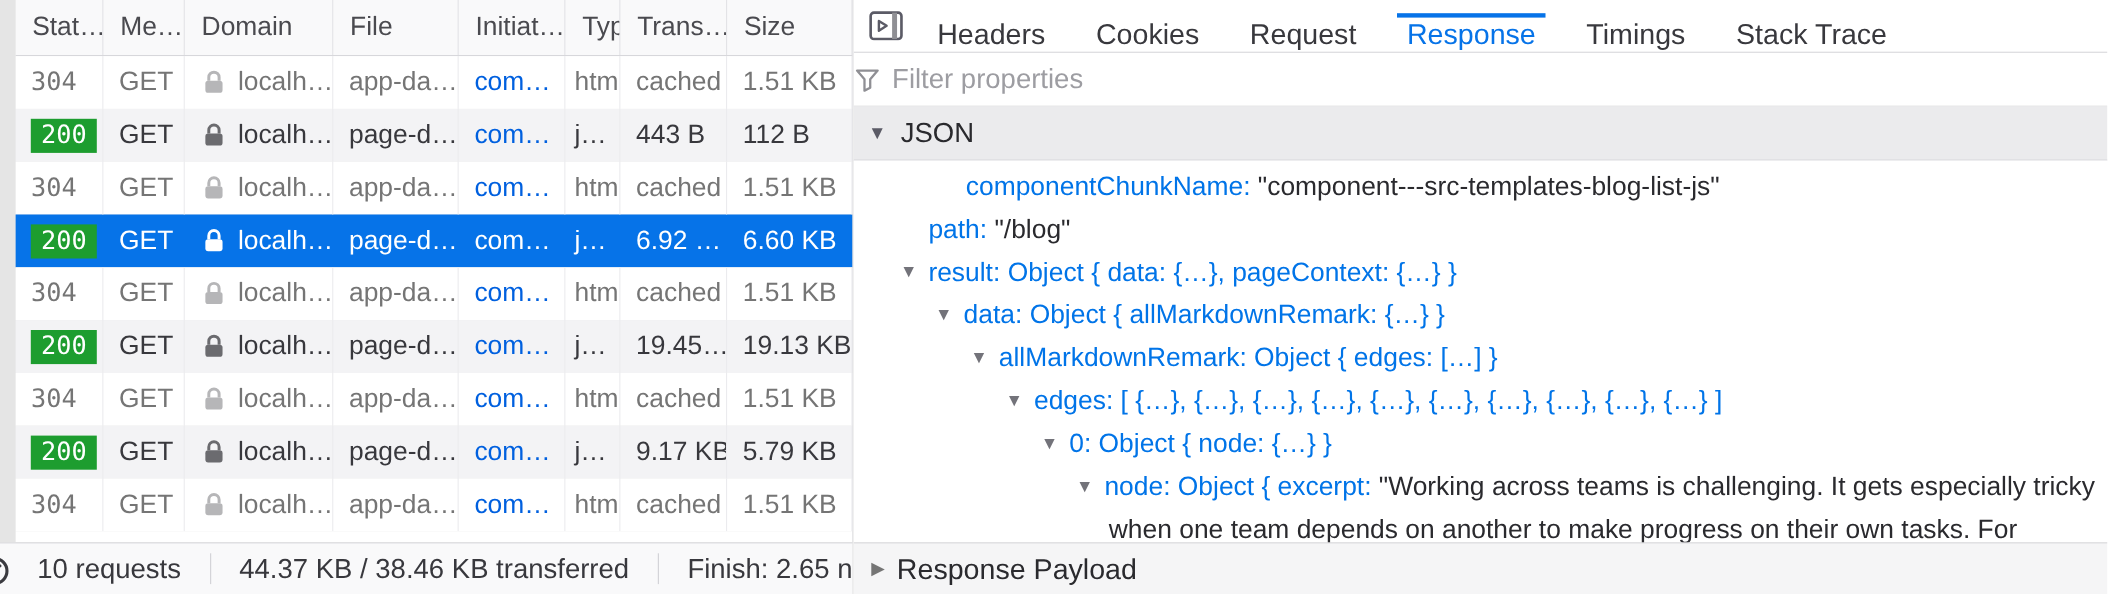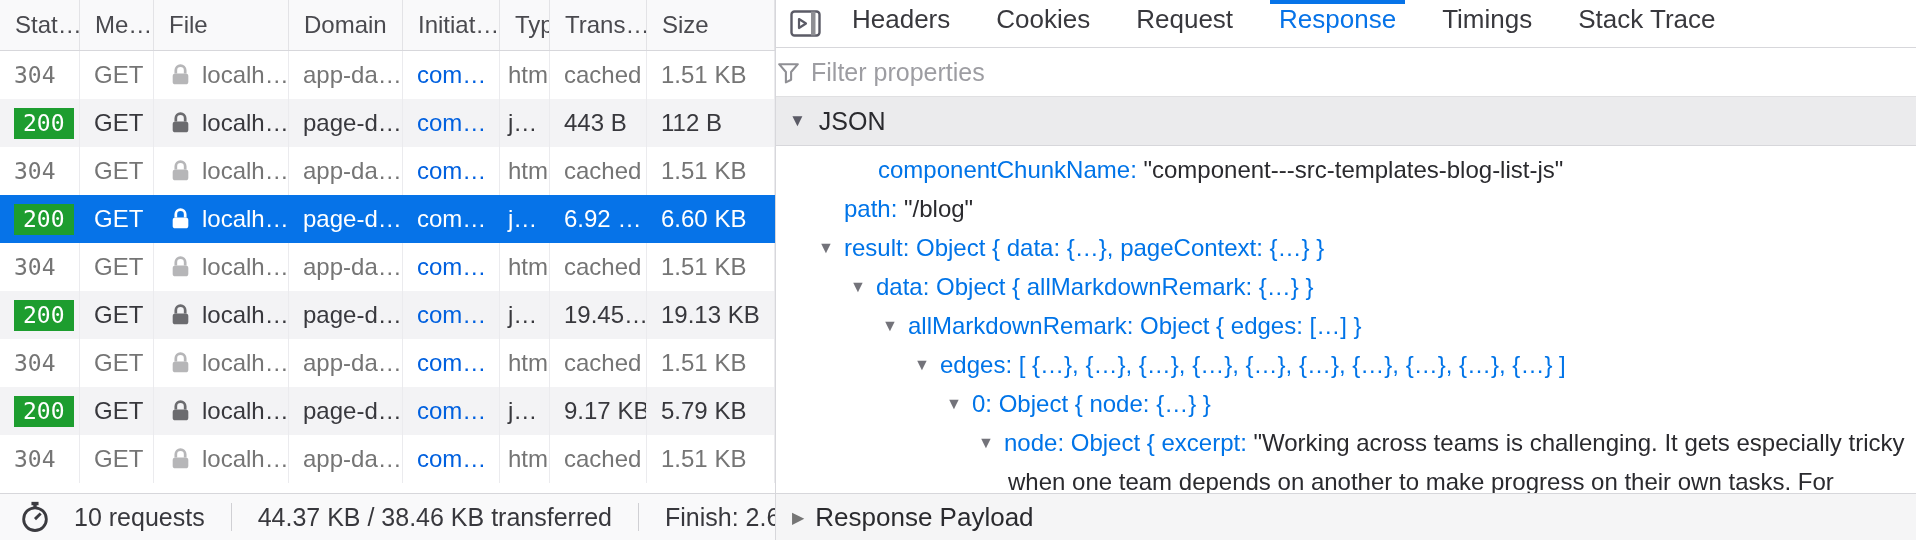--- a/index.html
+++ b/index.html
@@ -2,21 +2,21 @@
 <html><head>
 <meta charset="utf-8">
 <style>
   * { margin:0; padding:0; box-sizing:border-box; }
   html,body { width:1916px; height:540px; overflow:hidden; background:#fff;
     font-family:"Liberation Sans", sans-serif; }
   .app { display:flex; width:1916px; height:540px; }
 
   
   .left-panel { width:776px; min-width:776px; height:540px; display:flex; flex-direction:column;
-    border-right:1px solid #d7d7db; background:#e5e5e5; }
+    border-right:1px solid #d7d7db; background:#e5e5e5;align-items:flex-end; }
   .net-table { flex:1; overflow:hidden; display:flex; flex-direction:column; }
   .net-header, .net-row { display:grid; grid-template-columns:80px 74px 135px 114px 97px 50px 97px 1fr; }
   .net-header { height:51px; background:#f9f9fa; border-bottom:1px solid #d7d7db; }
   .hcell { display:flex; align-items:center; padding-left:15px; font-size:24px; color:#4a4a4f;
     border-right:1px solid #e3e3e6; overflow:hidden; white-space:nowrap; }
   .net-row { height:48px; background:#fff; }
   .net-row.alt { background:#f3f3f5; }
   .cell { display:flex; align-items:center; padding-left:14px; font-size:24px; color:#38383d;
     border-right:1px solid #ebebee; overflow:hidden; white-space:nowrap; }
   .c-type { padding-left:8px; }
@@ -34,21 +34,21 @@
   .net-filler { flex:1; background:#fff; }
 
   .status-bar { height:47px; border-top:1px solid #d7d7db; background:#f9f9fa;
     display:flex; align-items:center; padding-left:18px; font-size:25px; color:#38383d;
     overflow:hidden; white-space:nowrap; }
   .sb-icon { display:inline-flex; margin-right:22px; color:#3b3b40; flex:none; }
   .vsep { width:1px; height:28px; background:#d0d0d4; margin:0 26px; flex:none; }
 
   
   .right-panel { flex:1; height:540px; display:flex; flex-direction:column; background:#fff; overflow:hidden; }
-  .tab-bar { height:48px; border-bottom:1px solid #d7d7db; display:flex; align-items:flex-start;
+  .tab-bar { height:48px; border-bottom:1px solid #d7d7db; display:flex; align-items:flex-end;
     padding-left:14px; background:#fff; }
   .toggle-btn { align-self:center; display:inline-flex; margin-right:22px; }
   .tab { display:flex; align-items:center; padding:0 9px; margin-right:28px; font-size:26px;
     color:#38383d; border-top:4px solid transparent; cursor:default; }
   .tab.active { color:#0673e8; border-top-color:#0673e8; }
 
   .filter-row { height:49px; border-bottom:1px solid #e0e0e2; display:flex; align-items:center;
     padding-left:0; gap:10px; }
   .filter-row input { border:none; outline:none; flex:1; font-size:25px;
     font-family:"Liberation Sans", sans-serif; color:#38383d; background:transparent; }
@@ -73,22 +73,22 @@
 </head>
 <body>
 
 <div class="app">
 
   <div class="left-panel">
     <div class="net-table">
       <div class="net-header">
         <div class="hcell">Stat…</div>
         <div class="hcell">Me…</div>
+        <div class="hcell">Domain</div>
         <div class="hcell">File</div>
-        <div class="hcell">Domain</div>
         <div class="hcell">Initiat…</div>
         <div class="hcell">Typ</div>
         <div class="hcell">Trans…</div>
         <div class="hcell">Size</div>
       </div>
       <div id="net-body">
           <div class="net-row muted">
     <div class="cell">
               <span class="status-val">304</span>
             </div>

